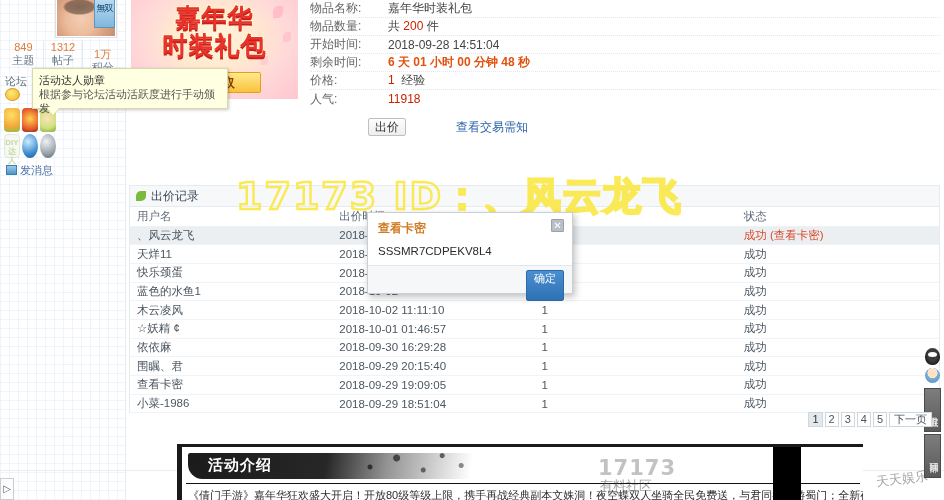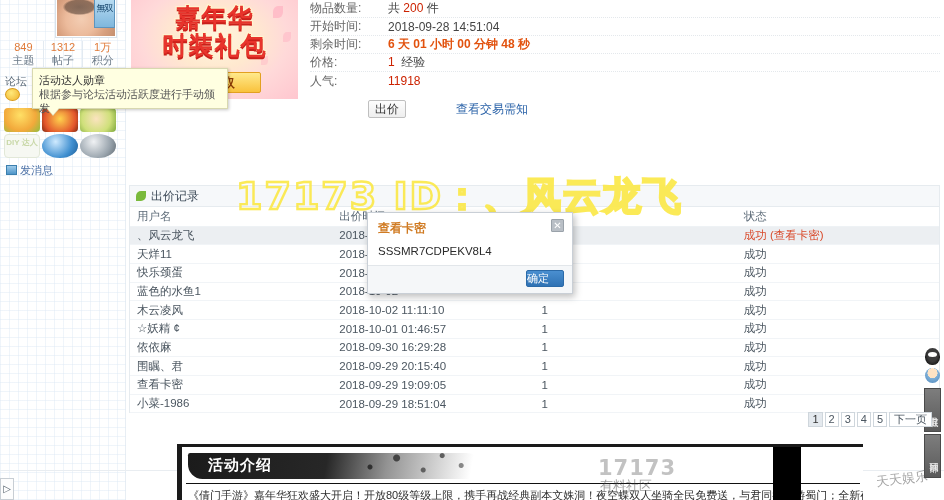--- a/index.html
+++ b/index.html
@@ -60,35 +60,35 @@
     color: #16456b; font-size: 9px; line-height: 10px;
     text-align: center; padding-top: 4px; letter-spacing: -1px;
     font-family: "DejaVu Sans", sans-serif;
   }
 
   .stats {
     position: absolute; left: 4px; top: 41px;
     width: 118px; display: flex;
   }
   .stat { flex: 1; text-align: center; border-right: 1px solid #e3eaf1; }
-  .stat:last-child { border-right: none; }
+  .stat:last-child { border-right: none; margin-top: 7px; }
   .stat .num { color: #e07b39; font-size: 11px; line-height: 13px; }
   .stat .lbl { color: #6b7a88; font-size: 11px; line-height: 13px; }
 
   .forum-rank { position: absolute; left: 5px; top: 74px; font-size: 11px; color: #5a6977; }
   .rank-ico {
     position: absolute; left: 5px; top: 88px;
     width: 15px; height: 13px; border-radius: 50%;
     background: radial-gradient(circle at 40% 35%, #ffe97a, #f0b22c);
     border: 1px solid #d79a19;
   }
 
   .badges { position: absolute; left: 4px; top: 108px; width: 120px; }
   .badge-row { display: flex; gap: 2px; margin-bottom: 2px; }
-  .badge { width: 36px; height: 24px; border-radius: 4px; }
+  .badge { width: 16px; height: 24px; border-radius: 4px; }
   .b-medal { background: radial-gradient(circle at 45% 30%, #ffe066, #f2a93b 60%, #8fbf3f 100%); }
   .b-fire  { background: radial-gradient(circle at 50% 45%, #ffd24d, #e2552c 70%, #7d2a12 100%); }
   .b-hat   { background: radial-gradient(circle at 45% 45%, #fbe3bf, #cfe07a 60%, #7ba63a 100%); }
   .b-diy   { background: #f6f8f2; border: 1px solid #e2e8d8; color: #c9d8a8; font-size: 8px;
              text-align: center; line-height: 9px; padding-top: 3px; font-weight: bold; }
   .b-blue  { background: radial-gradient(circle at 38% 32%, #cfeaff, #3f8fd0 60%, #1d5b92 100%); border-radius: 50%; }
   .b-gray  { background: radial-gradient(circle at 38% 32%, #f0f2f4, #9aa5ae 60%, #5c666e 100%); border-radius: 50%; }
 
   .send-msg { position: absolute; left: 6px; top: 163px; font-size: 11px; color: #4a6fa5; }
   .send-msg .ic {
@@ -242,24 +242,24 @@
     position: absolute; left: 0; top: 26px; width: 100%; height: 28px;
     padding: 6px 10px; font-size: 11.5px; color: #2b2b2b;
     border-bottom: 1px solid #e2e6ea;
   }
   .modal-foot {
     position: absolute; left: 0; bottom: 0; width: 100%; height: 28px;
     background: #f5f7f9; border-top: 1px solid #e2e6ea;
   }
   .modal-ok {
     position: absolute; right: 8px; top: 4px;
-    width: 38px; height: 17px;
+    width: 38px; height: 31px;
     background: linear-gradient(#4a8fd0, #2f72b4);
     border: 1px solid #2b6aa8; border-radius: 2px;
-    color: #fff; font-size: 11px; text-align: left; line-height: 15px;
+    color: #fff; font-size: 11px; text-align: center; line-height: 15px;
   }
 
   
   .pager {
     position: absolute; right: 12px; top: 412px;
     display: flex; gap: 2px; z-index: 20;
   }
   .pg {
     min-width: 14px; height: 15px; padding: 0 3px;
     border: 1px solid #cfd6dc; background: #fff;
@@ -416,20 +416,24 @@
     <div class="t2">时装礼包</div>
     <div class="btn">领取</div>
   </div>
 
   <div class="tooltip">
     <div class="t1">活动达人勋章</div>
     <div class="t2">根据参与论坛活动活跃度进行手动颁发</div>
   </div>
 
   <div class="detail">
+    <div class="drow">
+      <div class="dlabel">物品名称:</div>
+      <div class="dvalue">嘉年华时装礼包</div>
+    </div>
     <div class="drow">
       <div class="dlabel">物品数量:</div>
       <div class="dvalue">
         <span>共</span>
         <span class="v-num">200</span>
         <span>件</span>
       </div>
     </div>
     <div class="drow">
       <div class="dlabel">开始时间:</div>

